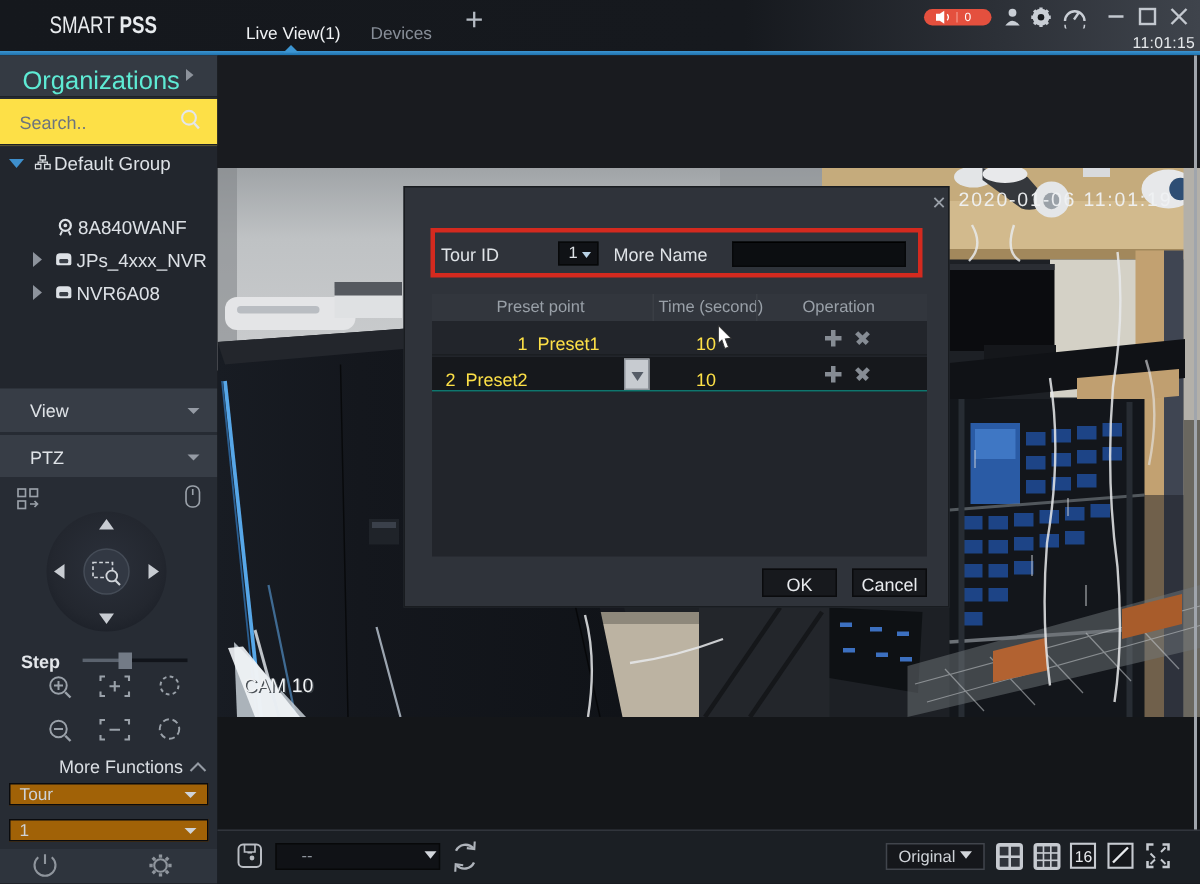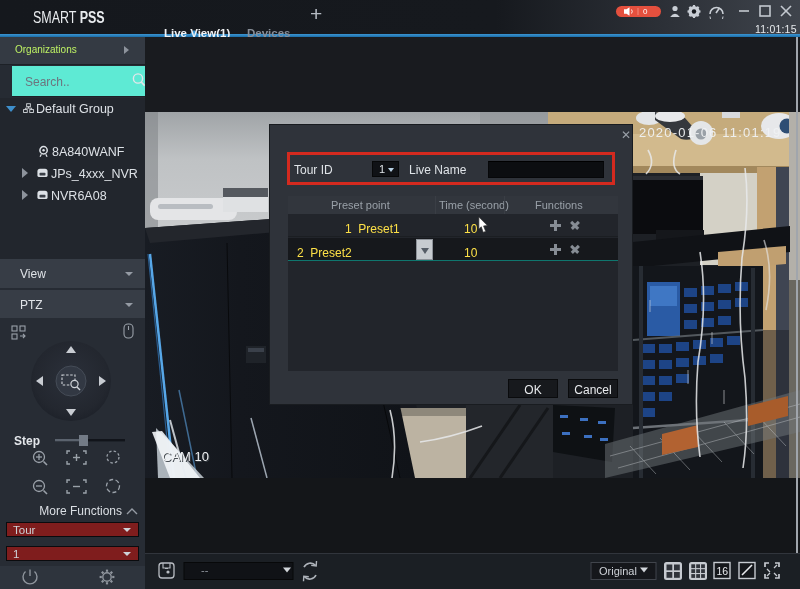--- a/index.html
+++ b/index.html
@@ -2,47 +2,47 @@
 <html><head><meta charset="utf-8"><style>
 *{margin:0;padding:0;box-sizing:border-box}
 html,body{width:800px;height:589px;overflow:hidden;background:#1a1c20;font-family:"Liberation Sans",sans-serif;}
 #app{position:relative;width:800px;height:463px;}
 .abs{position:absolute}
 
 #topbar{left:0;top:0;width:800px;height:34px;background:linear-gradient(90deg,#15181d 0%,#16191e 62%,#2c3037 83%,#3f444c 100%);}
 #blueline{left:0;top:34px;width:800px;height:3px;background:linear-gradient(180deg,#3c95d2,#1b6ea8);}
 #logo{left:33px;top:9px;font-size:16px;color:#e8ebee;font-weight:300;transform:scaleX(.78);transform-origin:0 0;white-space:nowrap}
 #logo b{font-weight:700}
-.tab{top:27px;font-size:11.5px;font-weight:700}
+.tab{top:17px;font-size:11.5px;font-weight:400}
 #tab1{left:164px;color:#f0f2f4}
 #tab2{left:247px;color:#878e98}
 #plus{left:310px;top:2px;color:#b4bac2;font-size:21px;font-weight:300}
 #tabnotch{left:189px;top:30px;width:0;height:0;border-left:5px solid transparent;border-right:5px solid transparent;border-bottom:5px solid #3c95d2}
 #alarmpill{left:616px;top:6px;width:45px;height:11px;background:#e4503e;border-radius:6px;display:flex;align-items:center}
 #alarmpill .num{position:absolute;left:27px;top:1px;color:#fff;font-size:8px}
 #clock{left:755px;top:23px;width:40px;font-size:10.5px;color:#e6e9ec;letter-spacing:.2px}
 
 #sidebar{left:0;top:37px;width:145px;height:552px;background:#262b33}
 #orgrow{left:0;top:0;width:145px;height:28px;background:#343a43;border-bottom:1px solid #1d2127}
-#orgrow span{position:absolute;left:15px;top:7px;font-size:10px;color:#bef264}
+#orgrow span{position:absolute;left:15px;top:7px;font-size:17px;color:#5eead4}
 #orgarrow{left:124px;top:9px;width:0;height:0;border-top:4px solid transparent;border-bottom:4px solid transparent;border-left:5px solid #8d939c}
-#searchrow{left:12px;top:29px;width:145px;height:31px;background:#5eead4;border-bottom:1px solid #1d2127}
+#searchrow{left:0;top:29px;width:145px;height:31px;background:#fde047;border-bottom:1px solid #1d2127}
 #searchrow span{position:absolute;left:13px;top:9px;font-size:12px;color:#6d747e}
 #tree{left:0;top:61px;width:145px;height:161px;background:#22262d}
 .trow{position:absolute;left:0;width:145px;height:21px;font-size:12.5px;color:#dde1e6}
 .trow .lbl{position:absolute;top:4px}
 #selrow{background:#4c545f}
 
 .secbar{left:0;width:145px;height:29px;background:#373d46;font-size:12px;color:#dfe3e7}
 .secbar span{position:absolute;left:20px;top:8px}
 .caretd{position:absolute;left:125px;top:13px;width:0;height:0;border-left:4px solid transparent;border-right:4px solid transparent;border-top:4px solid #959ba4}
 #ptzpanel{left:0;top:281px;width:145px;height:248px;background:#272c34}
 #btmstrip{left:0;top:529px;width:145px;height:23px;background:#2e343d}
 
-.sdrop{position:absolute;left:6px;width:133px;height:15px;background:#7f1d1d;border:1px solid #0a0b0e;font-size:11.5px;color:#ced2d7}
+.sdrop{position:absolute;left:6px;width:133px;height:15px;background:#a16207;border:1px solid #0a0b0e;font-size:11.5px;color:#ced2d7}
 .sdrop span{position:absolute;left:6px;top:1px}
 .sdrop i{position:absolute;right:7px;top:5px;width:0;height:0;border-left:4px solid transparent;border-right:4px solid transparent;border-top:4px solid #cfd3d8}
 
 #main{left:145px;top:37px;width:655px;height:552px;background:#191b1f}
 #phototop{left:0;top:0;width:655px;height:75px;background:#191b1f}
 #photobot{left:0;top:441px;width:655px;height:75px;background:#141619}
 #vtoolbar{left:0;top:516px;width:655px;height:36px;background:#1b1f24;border-top:1px solid #31353c}
 #redge{left:651px;top:0;width:2px;height:516px;background:#a0a5ac}
 
 #dlg{left:124px;top:87px;width:364px;height:281px;background:#2f333a;border:1px solid #191c20}
@@ -481,27 +481,27 @@
     <div class="abs" id="redge"></div>
 
     <div class="abs" id="dlg">
       <div class="abs" id="dlgx">✕</div>
       <div class="abs" id="redbox"></div>
       <div class="abs dlbl" style="left:24px">Tour ID</div>
       <div class="abs" id="idrop">
           <span>1</span>
           <i></i>
         </div>
-      <div class="abs dlbl" style="left:139px">Live Name</div>
+      <div class="abs dlbl" style="left:139px">More Name</div>
       <div class="abs" id="tninput"></div>
       <div class="abs" id="tbl">
         <div class="abs" id="tblhead">
           <span class="abs" style="left:43px;top:3px">Preset point</span>
           <span class="abs" style="left:151px;top:3px">Time (second)</span>
-          <span class="abs" style="left:247px;top:3px">Functions</span>
+          <span class="abs" style="left:247px;top:3px">Operation</span>
           <div class="abs" style="left:147px;top:0;width:1px;height:18px;background:#3a3e45"></div>
           <div class="abs" style="left:216px;top:0;width:1px;height:18px;background:#3a3e45"></div>
         </div>
         <div class="abs" id="row1">
           <span class="rtxt" style="left:57px">1&nbsp;&nbsp;Preset1</span>
           <span class="rtxt" style="left:176px">10</span>
           <div class="opp" style="left:262px"></div>
             <div class="opx" style="left:282px"></div>
         </div>
         <div class="abs" id="row2">

